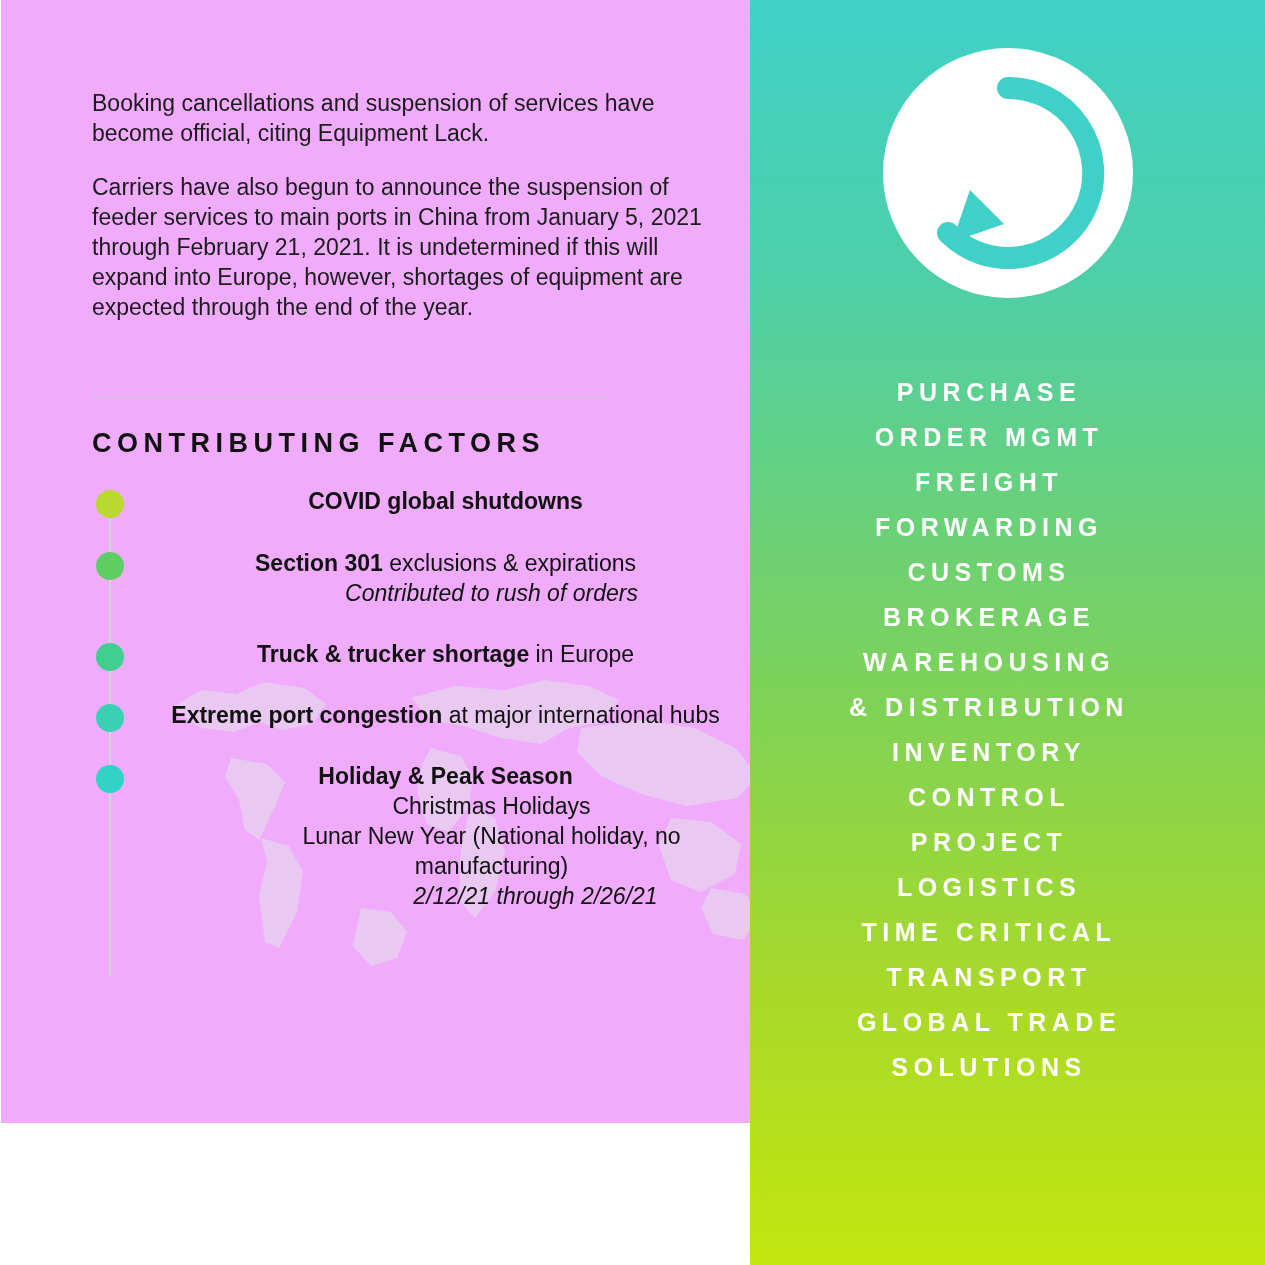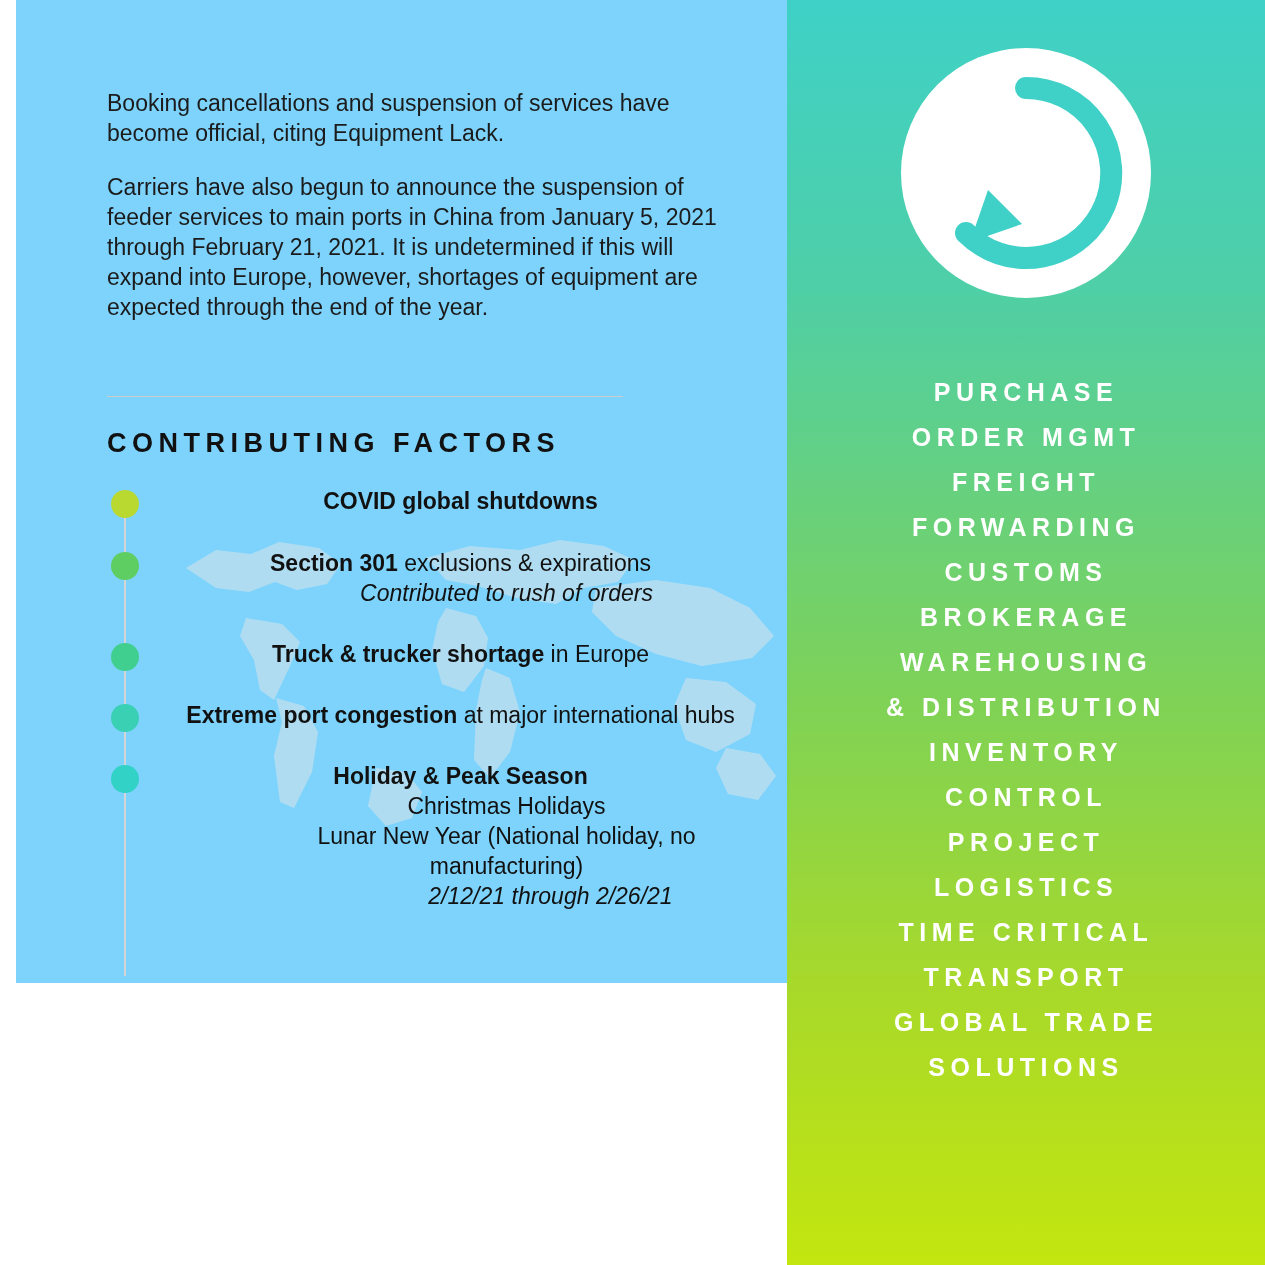--- a/index.html
+++ b/index.html
@@ -19,21 +19,21 @@
     height: 1265px;
     background: #ffffff;
     overflow: hidden;
   }
 
   
   .right-panel {
     position: absolute;
     top: 0;
     right: 0;
-    width: 478px;
+    width: 515px;
     height: 1265px;
     background: linear-gradient(180deg, #3fd1c7 0%, #4ecfa8 22%, #7ed257 55%, #a8d92a 78%, #c3e60f 100%);
     overflow: hidden;
   }
   .logo-wrap {
     position: absolute;
     top: 48px;
     left: 50%;
     transform: translateX(-50%);
     width: 260px;
@@ -53,24 +53,24 @@
     text-transform: uppercase;
   }
   .services div {
     white-space: nowrap;
   }
 
   
   .left {
     position: absolute;
     top: 0;
-    left: 16px;
+    left: 1px;
     width: 787px;
-    height: 983px;
-    background: #7dd3fc;
+    height: 1123px;
+    background: #f0abfc;
     overflow: hidden;
   }
   .map-bg {
     position: absolute;
     left: 110px;
     bottom: 115px;
     width: 680px;
     height: 420px;
     opacity: 0.5;
     pointer-events: none;

